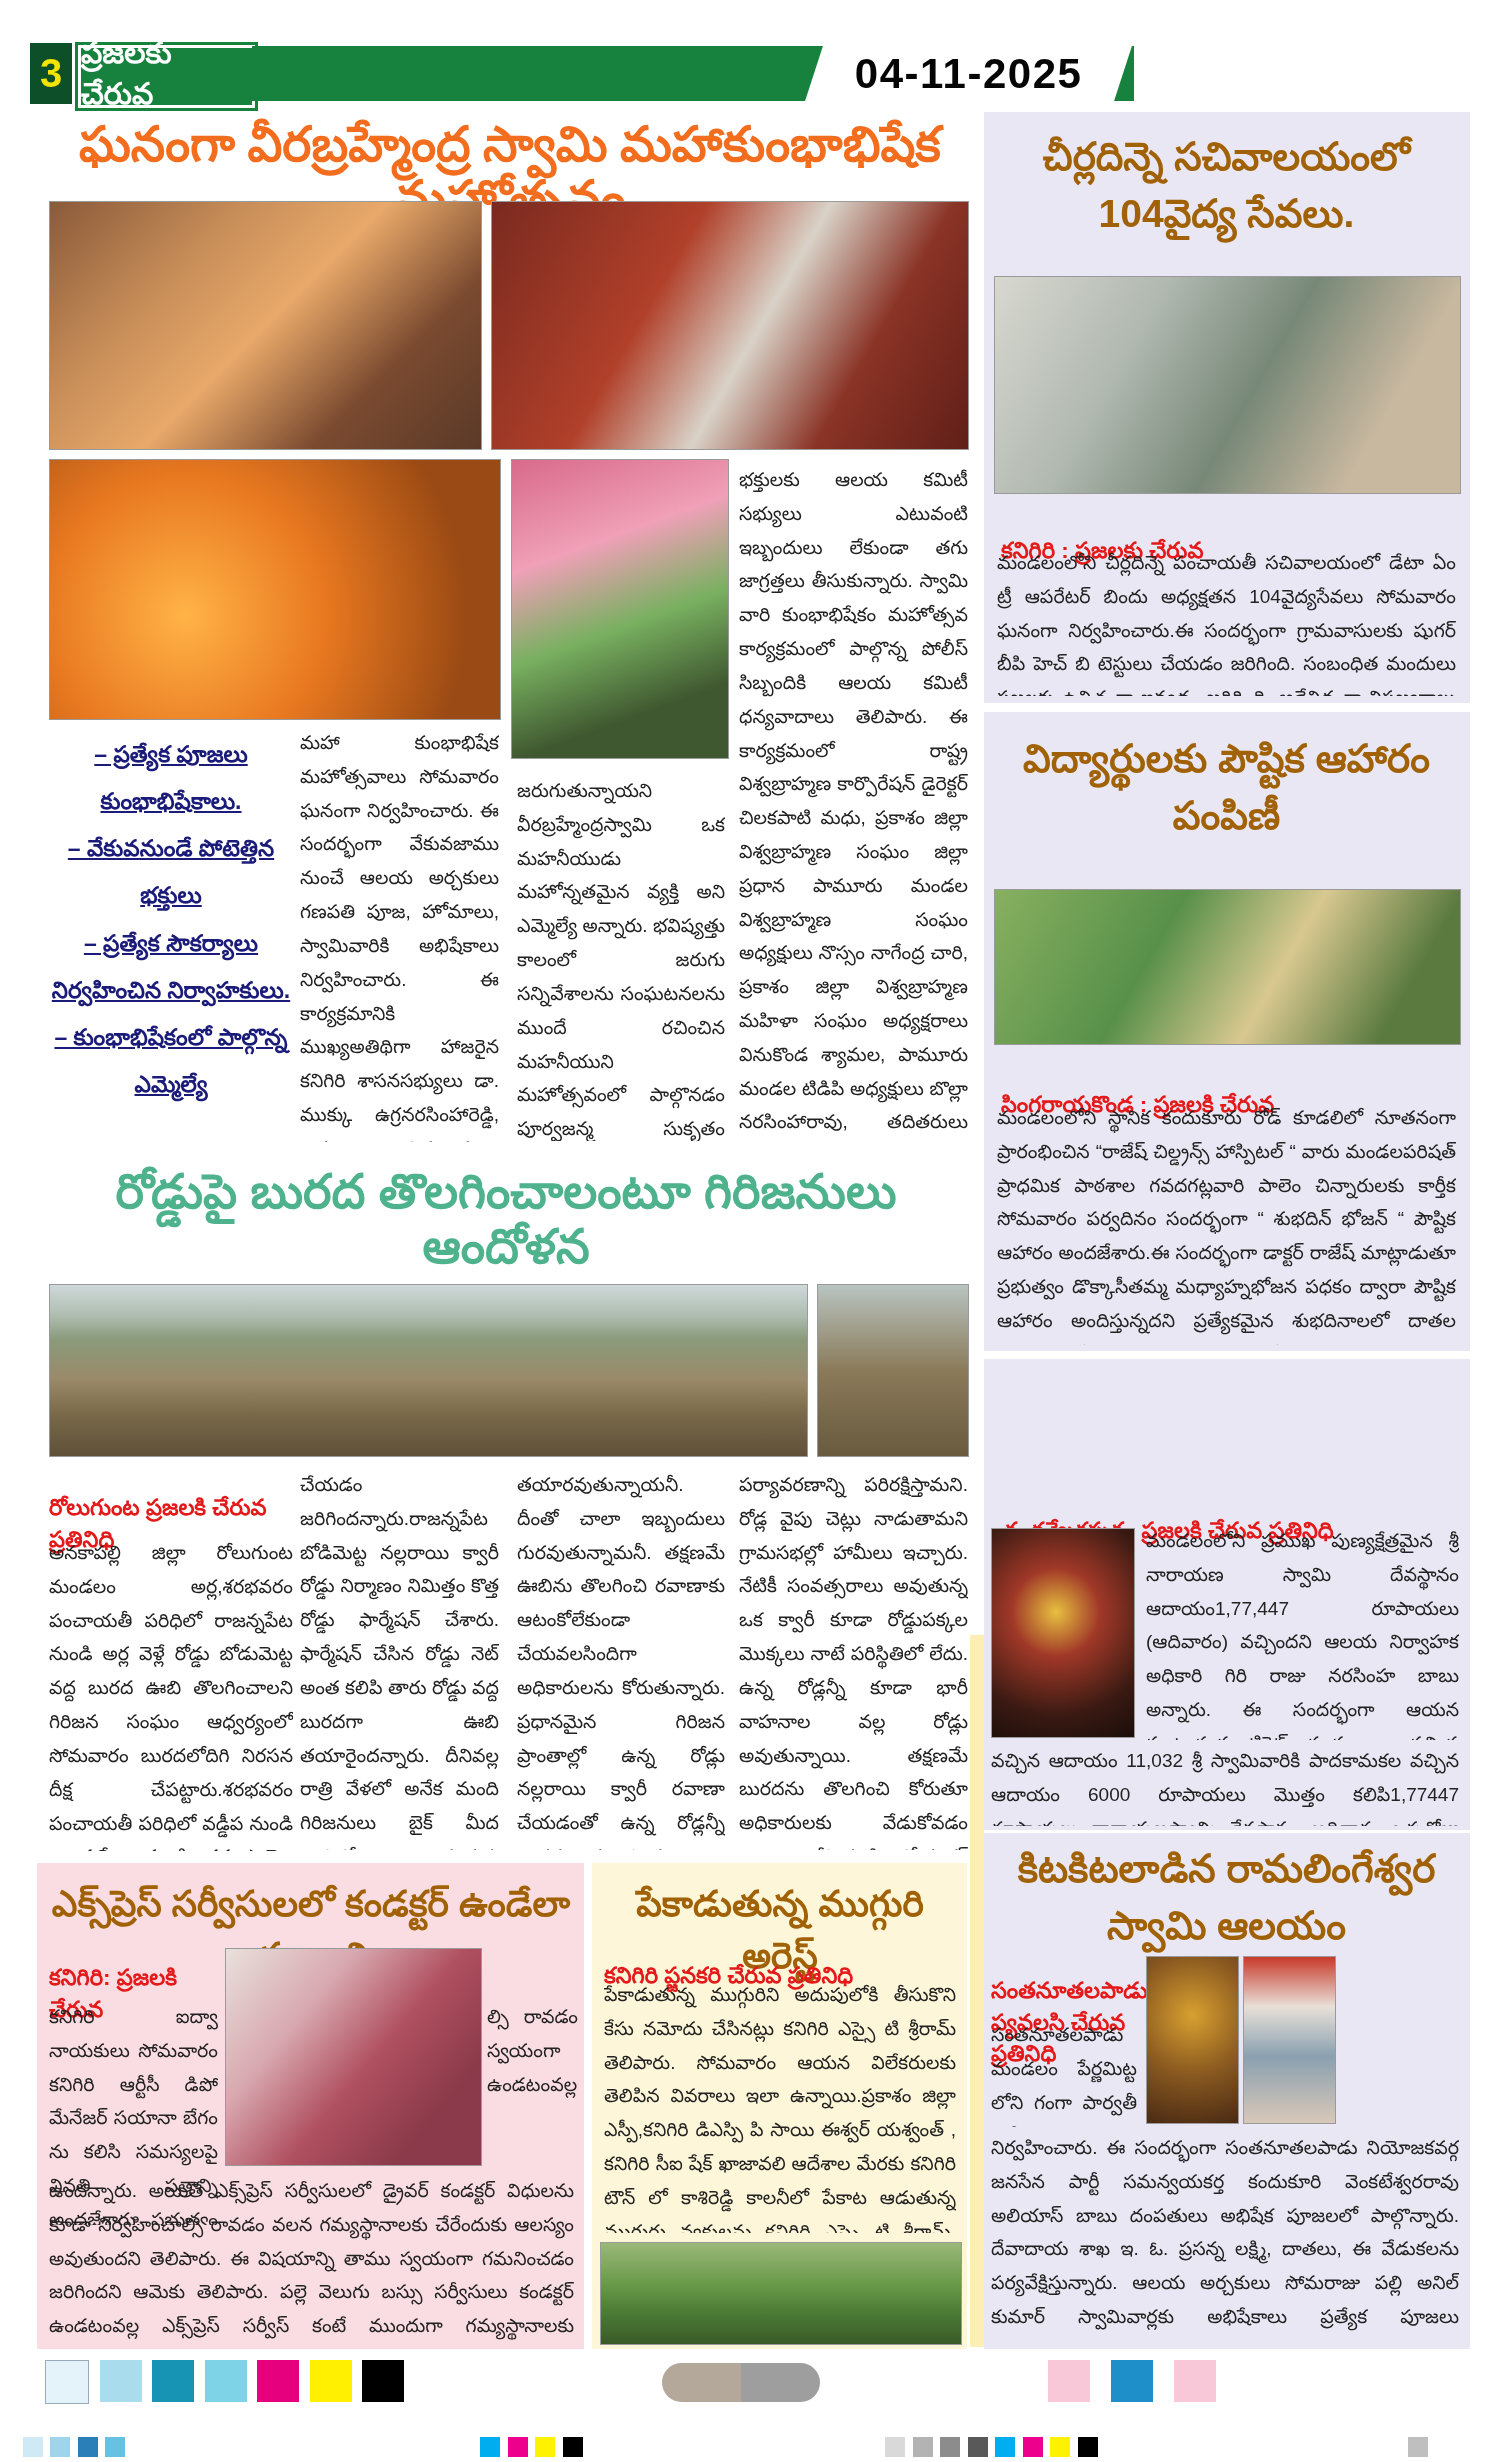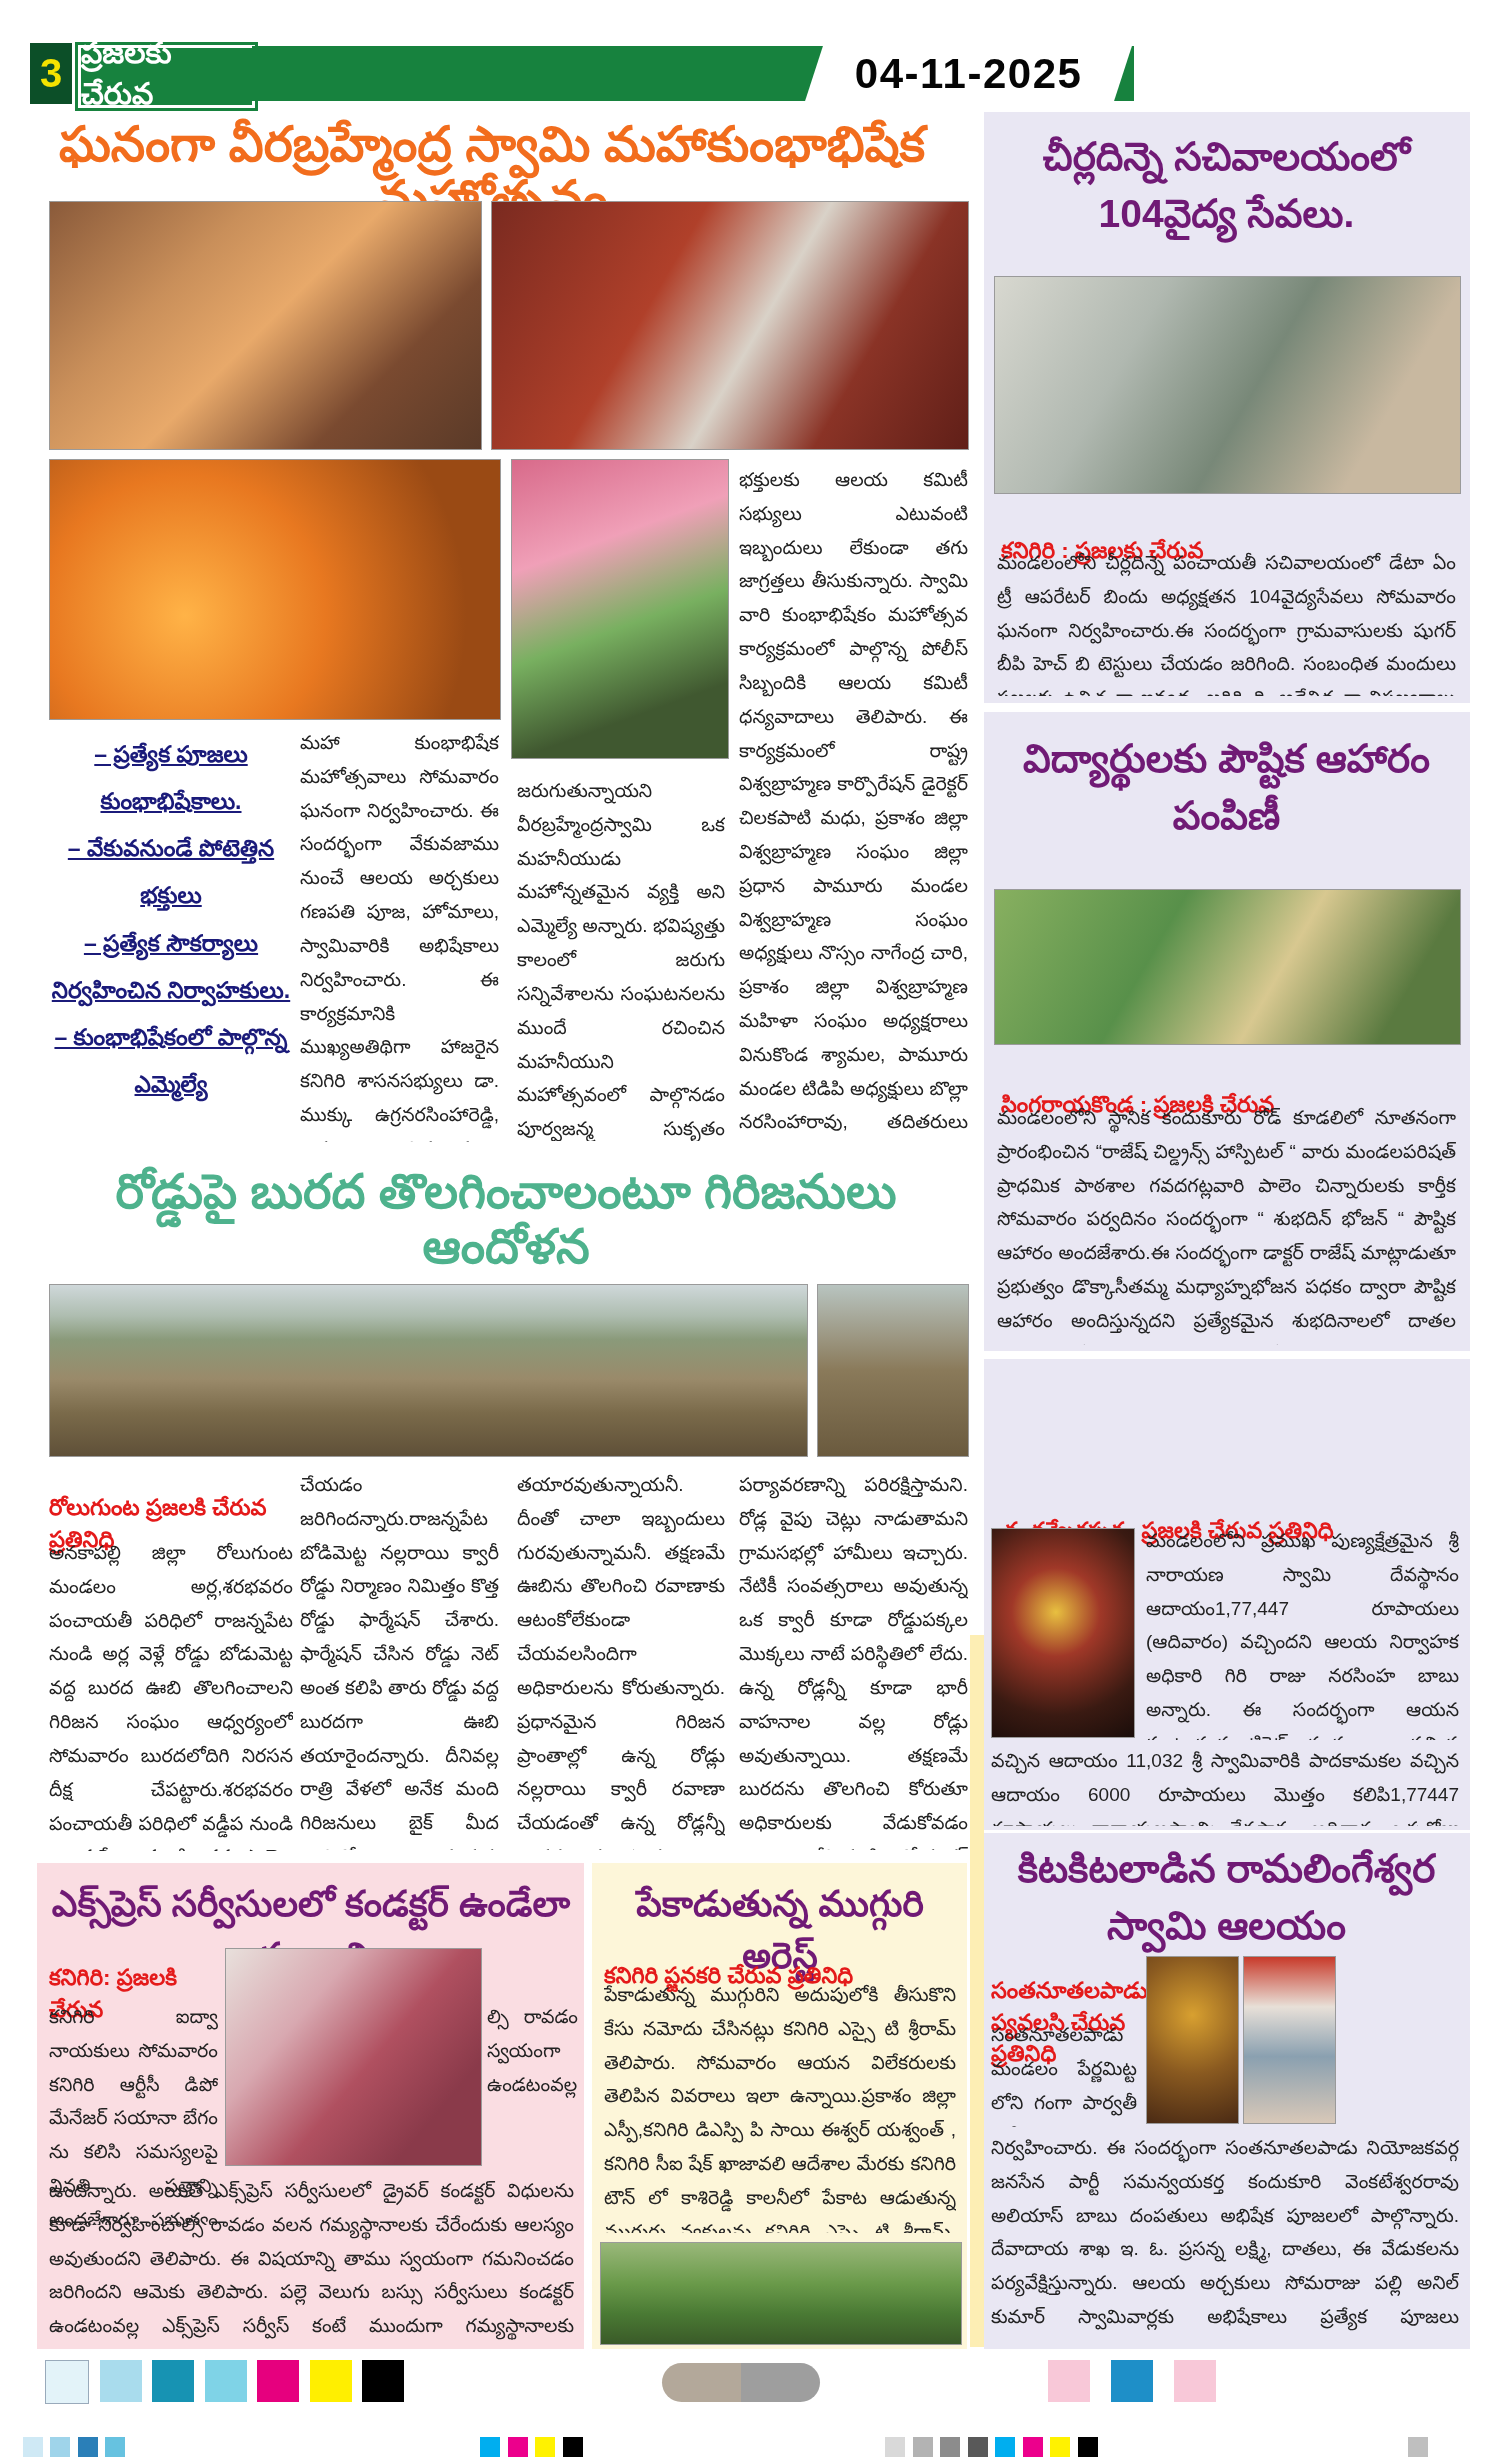--- a/index.html
+++ b/index.html
@@ -10,21 +10,21 @@
   .pagenum{background:#0c4f28;color:#f5e300;font-weight:bold;font-size:40px;
            display:flex;align-items:center;justify-content:center;}
   .masthead{background:#17823e;border:3px solid #fff;box-shadow:0 0 0 3px #17823e;
             color:#fff;font-weight:bold;font-size:30px;display:flex;align-items:center;justify-content:center;}
   .greenbar{background:#17823e;}
   .datebox{background:#fff;transform:skewX(-18deg);display:flex;align-items:center;justify-content:center;}
   .datebox span{transform:skewX(18deg);font-weight:bold;font-size:42px;color:#050505;letter-spacing:1.5px;}
   
   .hl-orange{color:#f26d1d;font-weight:bold;font-size:49px;line-height:1.1;text-align:center;}
   .hl-green{color:#4eb28d;font-weight:bold;font-size:48px;line-height:1.15;text-align:center;}
-  .hl-black{color:#701a75;font-weight:bold;text-align:center;line-height:1.45;}
+  .hl-black{color:#a16207;font-weight:bold;text-align:center;line-height:1.45;}
   .hl-rc{font-size:39px;}
   .hl-box{font-size:36px;}
   
   .byline{color:#e41a1a;font-weight:bold;font-size:22.5px;line-height:1.4;margin-top:24px;}
   .bodytext{font-size:19px;line-height:1.78;text-align:justify;color:#222;}
   .bullets{color:#1b1b7a;font-weight:bold;font-size:23px;line-height:2.05;text-align:center;}
   
   .photo{border:0.7px solid #9a9a9a;}
   
   .rc-box{background:#e9e7f3;}
@@ -47,21 +47,21 @@
       <span>3</span>
     </div>
   <div class="abs masthead" style="left:78px;top:45px;width:171px;height:57px;">
       <span>ప్రజలకు చేరువ</span>
     </div>
   <div class="abs greenbar" style="left:252px;top:46px;width:882px;height:55px;"></div>
   <div class="abs datebox" style="left:814px;top:46px;width:309px;height:55px;">
       <span>04-11-2025</span>
     </div>
 
-  <div class="abs hl-orange" style="left:31px;top:118px;width:922px;">ఘనంగా వీరబ్రహ్మేంద్ర స్వామి మహాకుంభాభిషేక మహోత్సవం</div>
+  <div class="abs hl-orange" style="left:49px;top:118px;width:922px;font-family:Liberation Serif, serif;">ఘనంగా వీరబ్రహ్మేంద్ర స్వామి మహాకుంభాభిషేక మహోత్సవం</div>
 
   <div class="abs photo" style="left:49px;top:201px;width:431px;height:247px;background:linear-gradient(135deg,#8a5a3a,#c98f5a 30%,#e8a96a 50%,#7a4a30 75%,#5a3a28);"></div>
   <div class="abs photo" style="left:491px;top:201px;width:476px;height:247px;background:linear-gradient(120deg,#7a2a20,#b0402a 35%,#d9d2c8 55%,#8a3326 75%,#601f18);"></div>
   <div class="abs photo" style="left:49px;top:459px;width:450px;height:259px;background:radial-gradient(circle at 30% 60%,#ffb347,#e87820 40%,#9a4a14 80%);"></div>
   <div class="abs photo" style="left:511px;top:459px;width:216px;height:298px;background:linear-gradient(160deg,#d86a8a,#f0a0b8 30%,#78b060 55%,#405830 80%);"></div>
 
   <div class="abs bullets" style="left: 49px; top: 731px; width: 244px; white-space: pre-line; text-decoration: underline;">– ప్రత్యేక పూజలు కుంభాభిషేకాలు.
 – వేకువనుండే పోటెత్తిన భక్తులు
 – ప్రత్యేక సౌకర్యాలు నిర్వహించిన నిర్వాహకులు.
 – కుంభాభిషేకంలో పాల్గొన్న ఎమ్మెల్యే</div>

